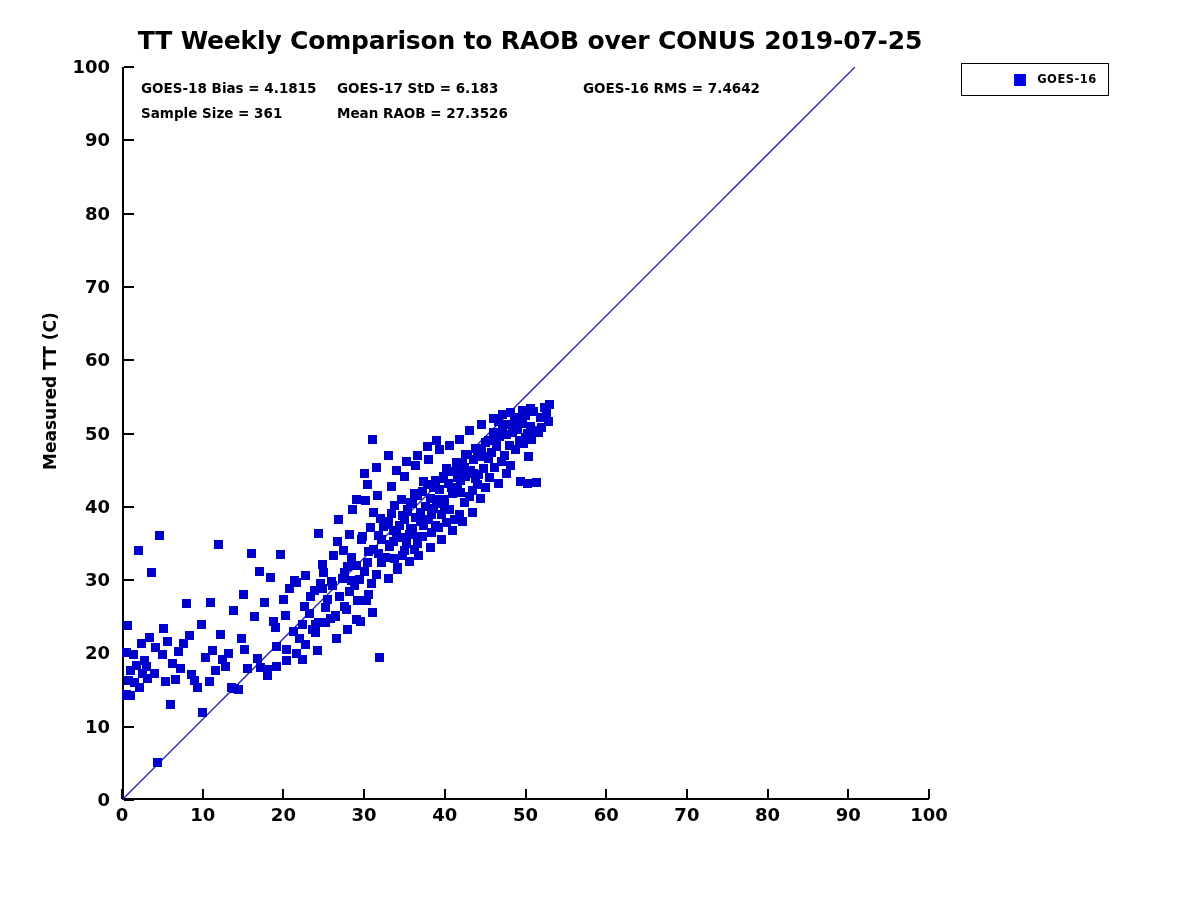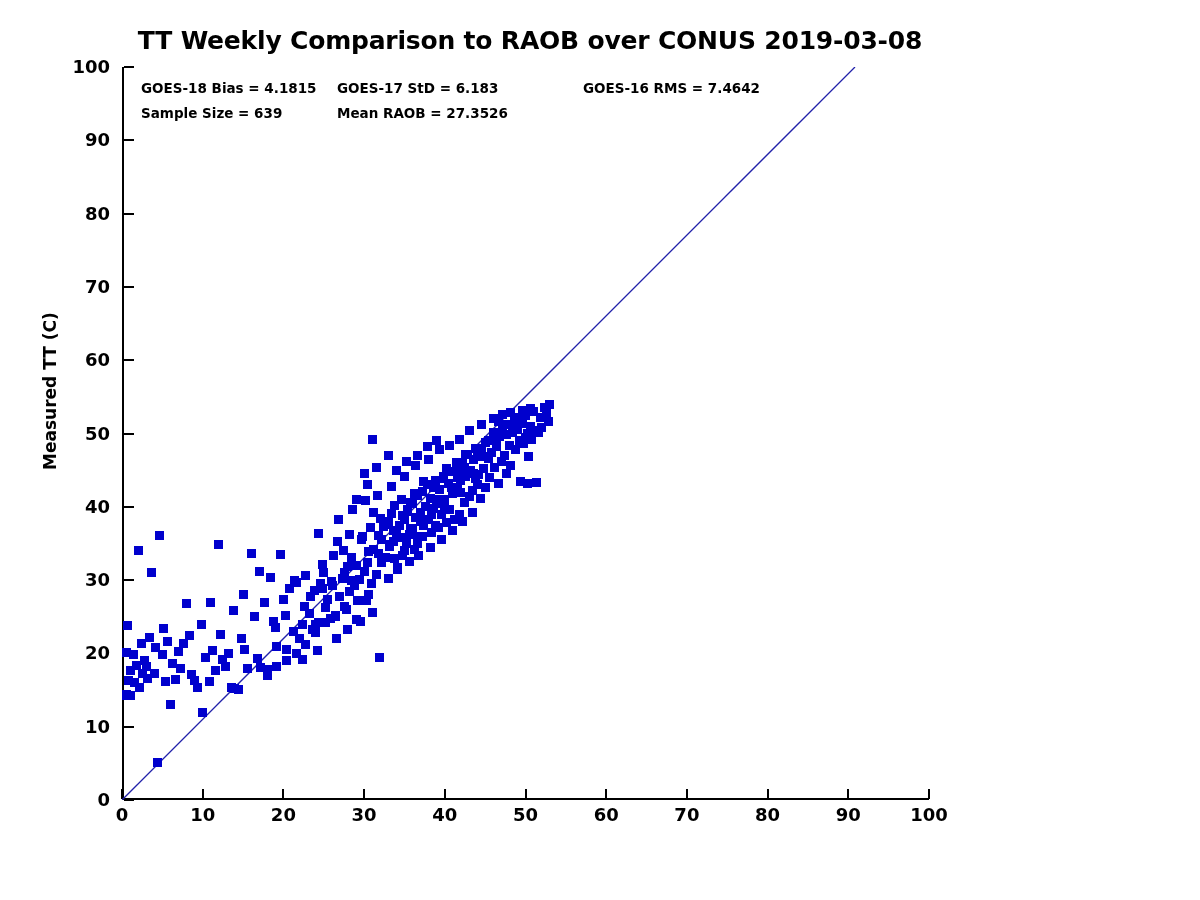--- a/index.html
+++ b/index.html
@@ -57,26 +57,26 @@
   #legend-label{
     position:absolute;left:72px;top:8px;width:66px;text-align:center;
     font-size:11.5px;font-weight:bold;color:#000;letter-spacing:0.5px;
   }
 </style>
 </head>
 <body>
 
 <div id="figure">
 
-  <div class="chart-title">TT Weekly Comparison to RAOB over CONUS 2019-03-08</div>
+  <div class="chart-title">TT Weekly Comparison to RAOB over CONUS 2019-07-25</div>
 
   <div class="stat" style="left:141px;top:80px;">GOES-18 Bias = 4.1815</div>
   <div class="stat" style="left:337px;top:80px;">GOES-17 StD = 6.183</div>
   <div class="stat" style="left:583px;top:80px;">GOES-16 RMS = 7.4642</div>
-  <div class="stat" style="left:141px;top:105px;">Sample Size = 639</div>
+  <div class="stat" style="left:141px;top:105px;">Sample Size = 361</div>
   <div class="stat" style="left:337px;top:105px;">Mean RAOB = 27.3526</div>
 
   <div class="axis-line" id="yspine"></div>
   <div class="axis-line" id="xspine"></div>
 
   <div id="tick-layer">
       <div class="tick ytick" style="top: 799px;"></div>
       <div class="ytlabel" style="left: 48px; top: 791px;">0</div>
       <div class="tick ytick" style="top: 725.7px;"></div>
       <div class="ytlabel" style="left: 48px; top: 717.7px;">10</div>
@@ -454,14 +454,18 @@
         <div class="pt" style="left: 45.534px; top: 592.162px; background: rgb(0, 0, 205);"></div>
         <div class="pt" style="left: 37.464px; top: 556.978px; background: rgb(0, 0, 205);"></div>
         <div class="pt" style="left: 29.394px; top: 576.036px; background: rgb(0, 0, 205);"></div>
         <div class="pt" style="left: 22.938px; top: 565.774px; background: rgb(0, 0, 205);"></div>
         <div class="pt" style="left: 18.096px; top: 589.23px; background: rgb(0, 0, 205);"></div>
         <div class="pt" style="left: 14.868px; top: 571.638px; background: rgb(0, 0, 205);"></div>
         <div class="pt" style="left: 10.026px; top: 593.628px; background: rgb(0, 0, 205);"></div>
       </div>
   </div>
 
+  <div id="legend">
+    <div id="legend-swatch"></div>
+    <div id="legend-label">GOES-16</div>
+  </div>
 
 </div>
 
 </body></html>

